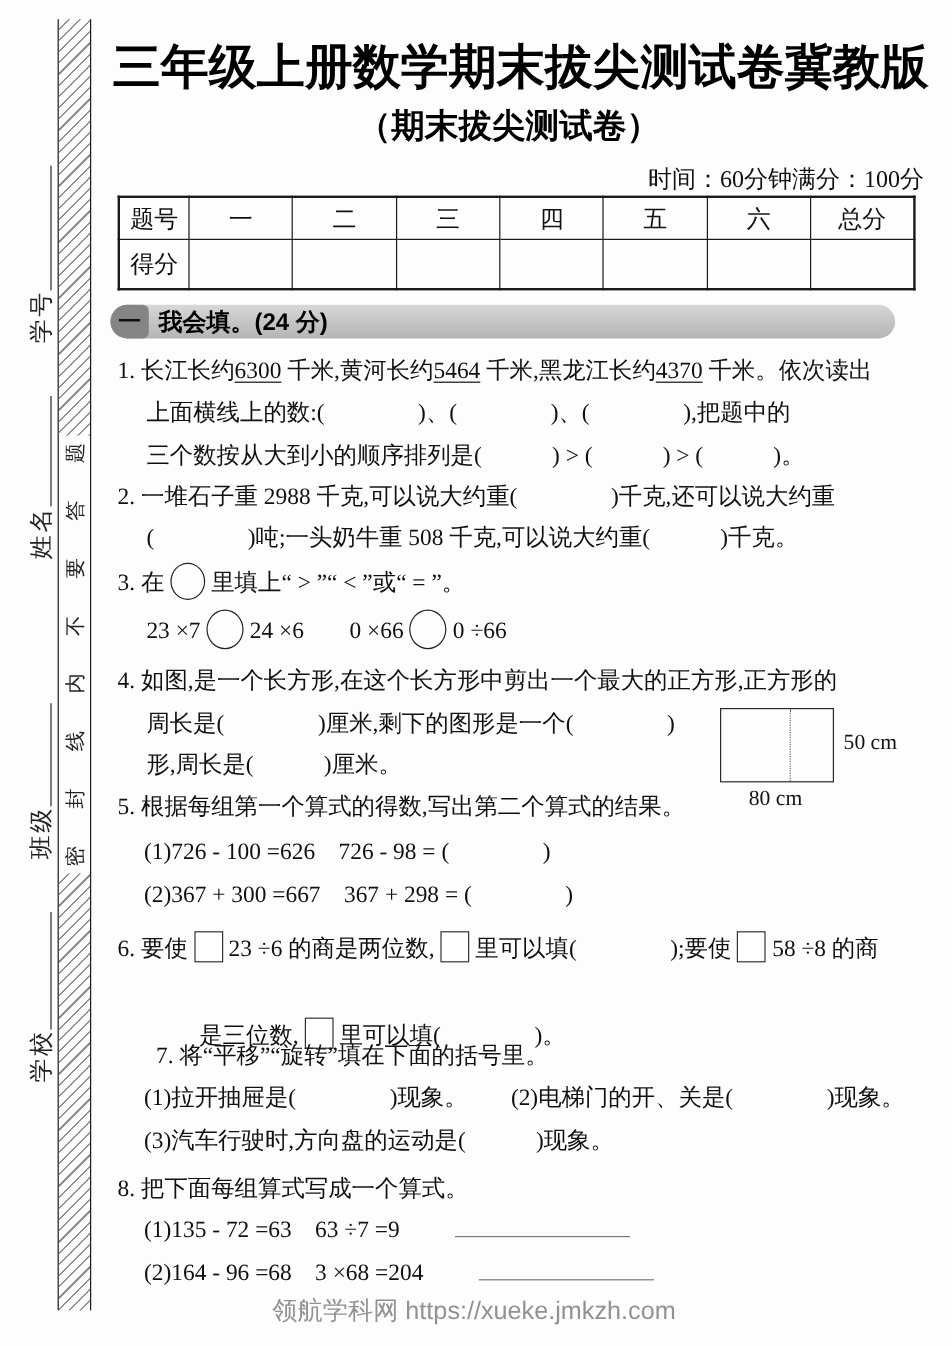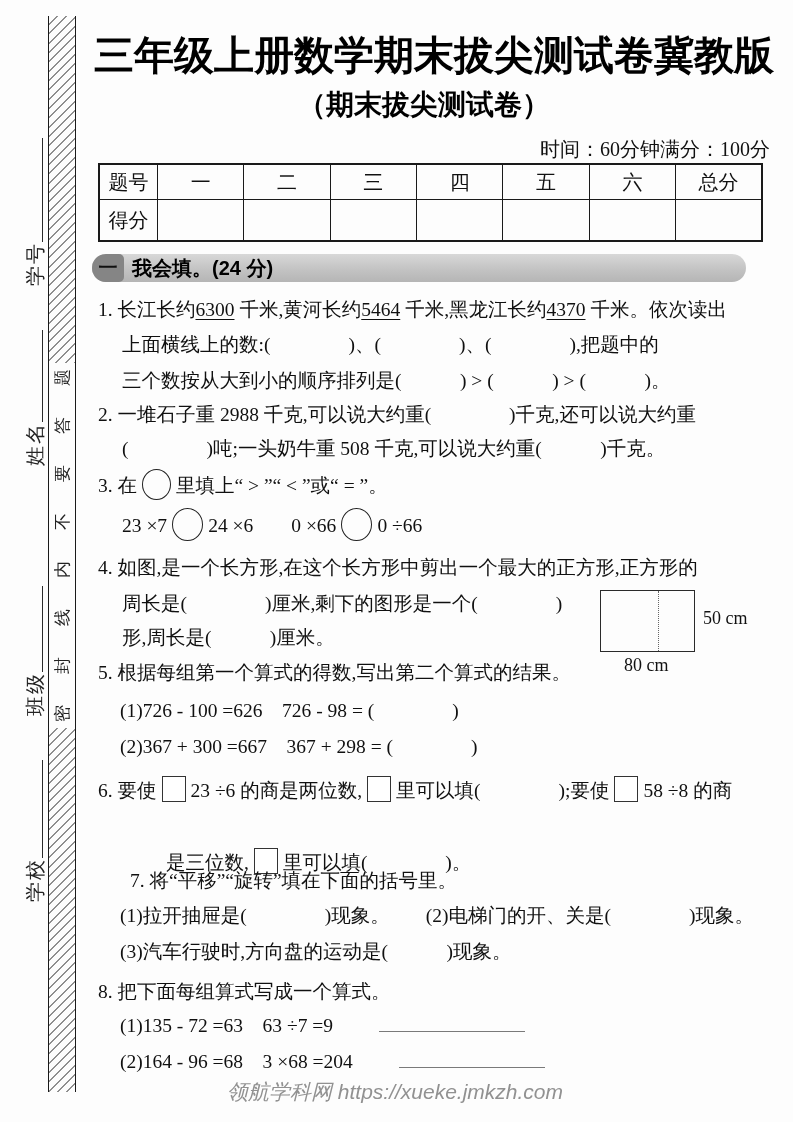--- a/index.html
+++ b/index.html
@@ -102,21 +102,21 @@
   .rect-fig .cutline{
     position:absolute;left:57px;top:0;bottom:0;width:0;
     border-left:1.7px dotted #666;
   }
   .dim{font-size:18px;color:#111;}
 
   
   .footer{
     left:95px;top:1078px;width:600px;text-align:center;
     font-family:"Liberation Sans","DejaVu Sans",sans-serif;
-    font-size:21px;color:#919191;font-style:italic;
+    font-size:21px;color:#919191;
   }
 </style>
 </head>
 <body>
 
 <div>
 
   <div class="vfield" style="left:12px;top:286px;width:148px;">
     <span class="lbl">学号</span>
     <span class="ln"></span>

